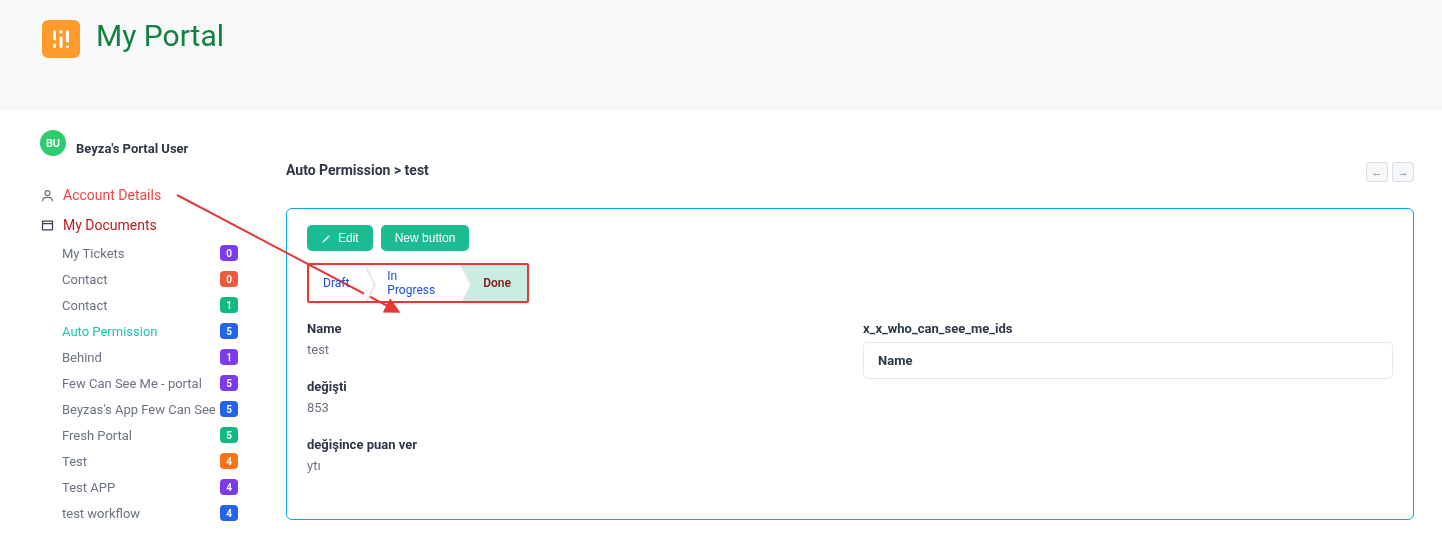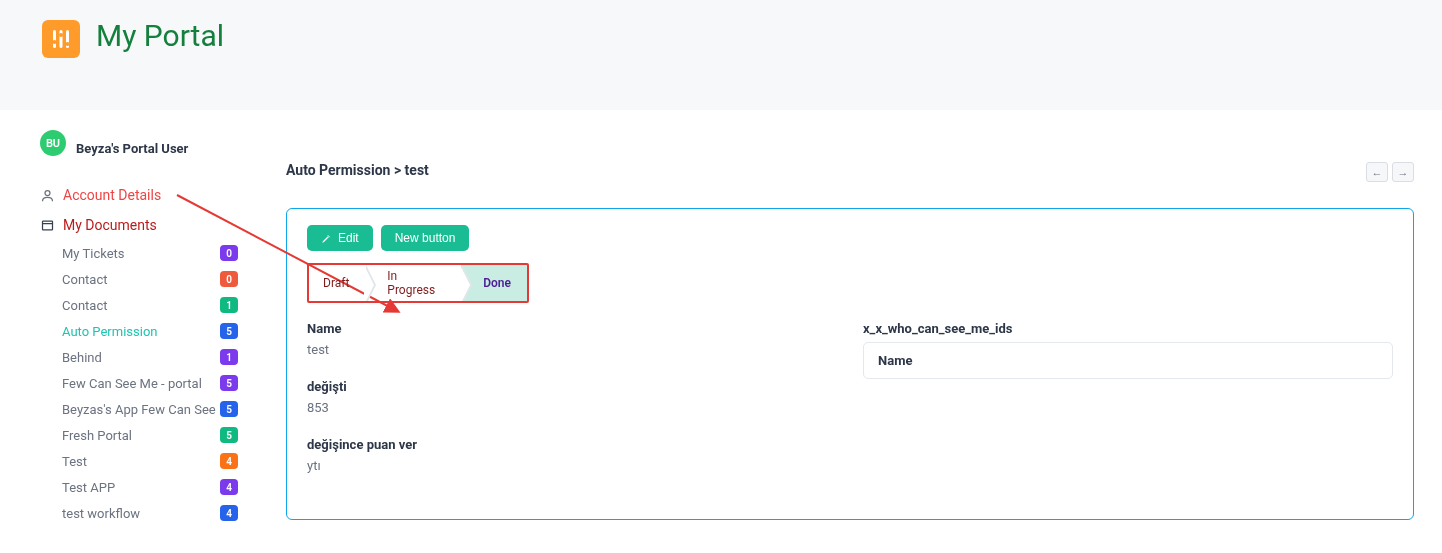--- a/index.html
+++ b/index.html
@@ -24,26 +24,26 @@
   .content { flex:1; padding:0 28px 0 36px;}
   .crumb-row { display:flex; justify-content:space-between; align-items:flex-start;margin-top:32px;}
   .crumb { font-size:14px; font-weight:700; color:#2d3748;}
   .nav-arrows { display:flex; gap:4px;}
   .nav-arrows .arr { width:22px; height:20px; border:1px solid #d9dee4; background:#f6f7f9; border-radius:3px; display:flex; align-items:center; justify-content:center; font-size:11px; color:#6b7280; cursor:pointer;}
   .card { background:#fff; border:1px solid #0ea5e9; border-radius:6px; margin-top:26px; padding:16px 20px 24px 20px; position:relative;}
   .btn-row { display:flex; gap:8px; flex-wrap:wrap; margin-bottom:12px;}
   .btn { background:#1abc93; color:#fff; border:none; border-radius:5px; padding:6px 14px; font-size:12px; cursor:pointer; display:inline-flex; align-items:center; gap:6px;}
   .btn svg { width:11px; height:11px; }
   .stage-wrap { display:flex; align-items:center; height:40px; border:2px solid #e53935; border-radius:2px; width:222px; margin-bottom:18px; overflow:hidden; position:relative;}
-  .stage { position:relative; height:100%; display:flex; align-items:center; justify-content:center; font-size:12px; padding:0 16px 0 22px; color:#7f1d1d;}
+  .stage { position:relative; height:100%; display:flex; align-items:center; justify-content:center; font-size:12px; padding:0 16px 0 22px; color:#1d4ed8;}
   .stage:after { content:""; position:absolute; right:-9px; top:0; width:0; height:0; border-top:20px solid transparent; border-bottom:20px solid transparent; border-left:10px solid #fff; z-index:2;}
   .stage:before { content:""; position:absolute; right:-11px; top:0; width:0; height:0; border-top:20px solid transparent; border-bottom:20px solid transparent; border-left:10px solid #e1e6ea; z-index:1; }
   .stage:first-child{padding-left:14px;}
   .stage:last-child:after, .stage:last-child:before { display:none;}
-  .stage.done { background:#c9ede3; color:#4c1d95; font-weight:600;}
+  .stage.done { background:#c9ede3; color:#7f1d1d; font-weight:600;}
   .stage.done:after { border-left-color:#c9ede3;}
   .field-grid { display:flex; gap:26px;}
   .col { flex:1; }
   .field { margin-bottom:22px;}
   .flab { font-size:13px; font-weight:700; color:#2d3748; margin-bottom:6px;}
   .fval { font-size:13px; color:#6b7280;}
   .rel-box { border:1px solid #e4e8ed; border-radius:5px; padding:10px 14px; margin-top:6px;}
   .rel-head { font-size:13px; font-weight:700; color:#2d3748;}
   .arrow-svg { position:absolute; left:-120px; top:-18px; pointer-events:none;}
 </style>

